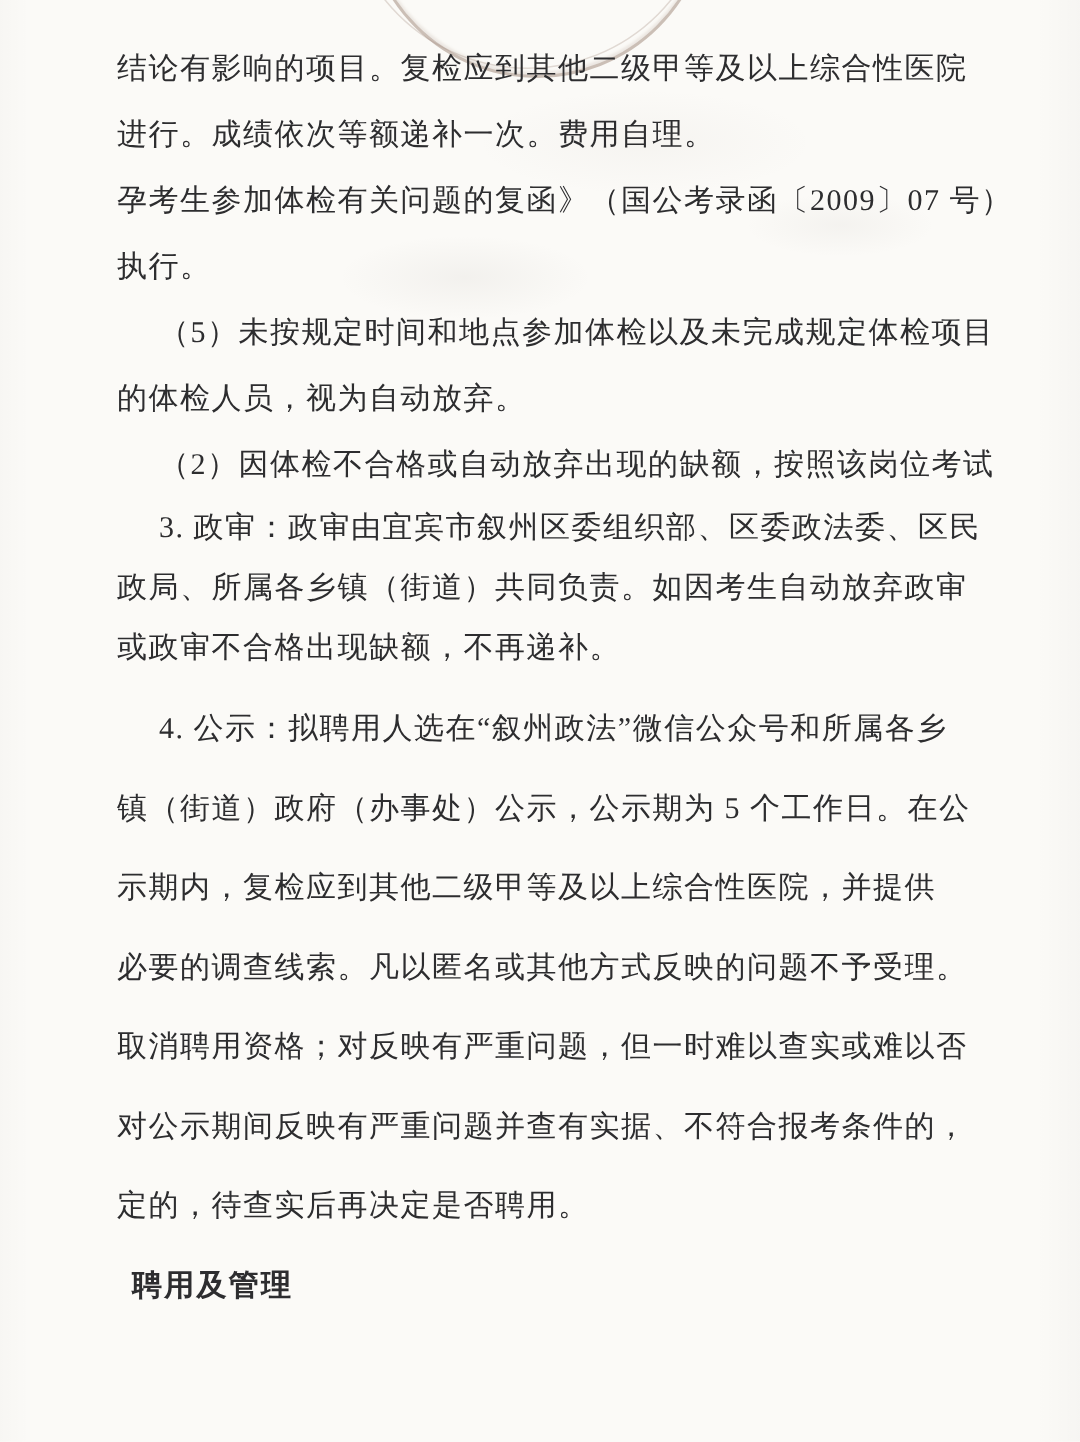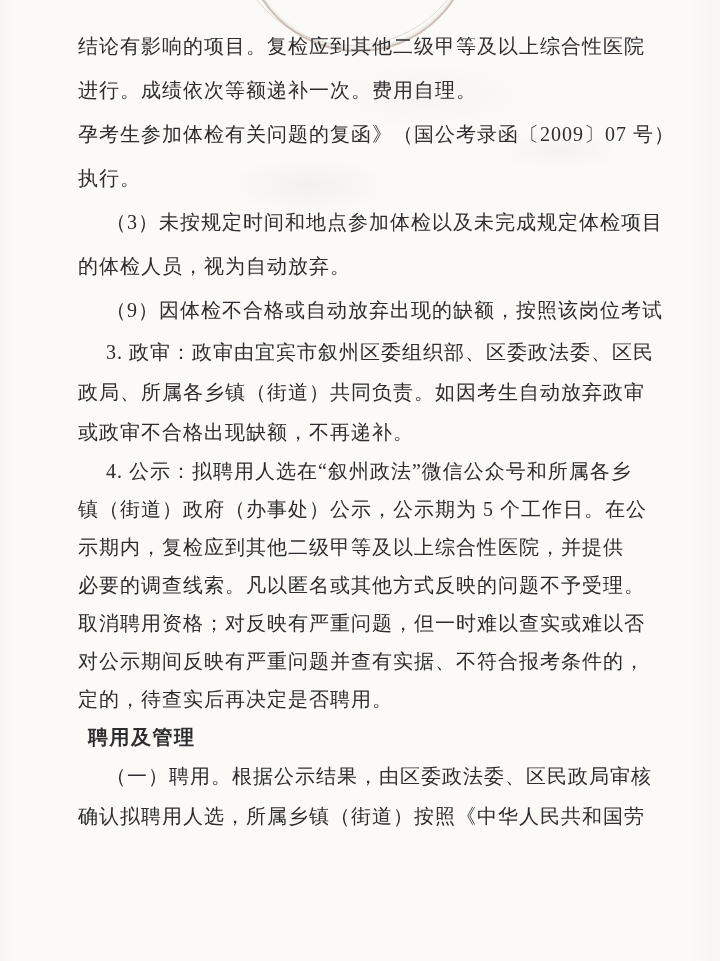--- a/index.html
+++ b/index.html
@@ -52,21 +52,21 @@
     letter-spacing: 1px;
   }
   .para { margin: 0; }
   .line {
     white-space: nowrap;
     height: 44px;
     line-height: 44px;
   }
   .lh44 .line { height: 44px; line-height: 44px; }
   .lh40 .line { height: 40px; line-height: 40px; }
-  .lh38 .line { height: 38px; line-height: 38px; }
+  .lh38 .line { height: 38px; line-height: 38px; margin-top: 15px; }
   .indent { text-indent: 28px; }
   .heading .line {
     font-weight: 700;
     letter-spacing: 1.5px;
     font-family: "Liberation Serif", "DejaVu Serif", serif;
     text-indent: 10px;
   }
 </style>
 </head>
 <body>
@@ -82,26 +82,26 @@
       <div class="line">结论有影响的项目。复检应到其他二级甲等及以上综合性医院</div>
       <div class="line">进行。成绩依次等额递补一次。费用自理。</div>
     </div>
 
     <div class="para lh44">
       <div class="line">孕考生参加体检有关问题的复函》（国公考录函〔2009〕07 号）</div>
       <div class="line">执行。</div>
     </div>
 
     <div class="para lh44">
-      <div class="line indent">（3）未按规定时间和地点参加体检以及未完成规定体检项目</div>
+      <div class="line indent">（5）未按规定时间和地点参加体检以及未完成规定体检项目</div>
       <div class="line">的体检人员，视为自动放弃。</div>
     </div>
 
     <div class="para lh44">
-      <div class="line indent">（9）因体检不合格或自动放弃出现的缺额，按照该岗位考试</div>
+      <div class="line indent">（2）因体检不合格或自动放弃出现的缺额，按照该岗位考试</div>
     </div>
 
     <div class="para lh40">
       <div class="line indent">3. 政审：政审由宜宾市叙州区委组织部、区委政法委、区民</div>
       <div class="line">政局、所属各乡镇（街道）共同负责。如因考生自动放弃政审</div>
       <div class="line">或政审不合格出现缺额，不再递补。</div>
     </div>
 
     <div class="para lh38">
       <div class="line indent">4. 公示：拟聘用人选在“叙州政法”微信公众号和所属各乡</div>
@@ -110,19 +110,15 @@
       <div class="line">必要的调查线索。凡以匿名或其他方式反映的问题不予受理。</div>
       <div class="line">取消聘用资格；对反映有严重问题，但一时难以查实或难以否</div>
       <div class="line">对公示期间反映有严重问题并查有实据、不符合报考条件的，</div>
       <div class="line">定的，待查实后再决定是否聘用。</div>
     </div>
 
     <div class="para lh38 heading">
       <div class="line">聘用及管理</div>
     </div>
 
-    <div class="para lh40">
-      <div class="line indent">（一）聘用。根据公示结果，由区委政法委、区民政局审核</div>
-      <div class="line">确认拟聘用人选，所属乡镇（街道）按照《中华人民共和国劳</div>
-    </div>
 
   </div>
 </div>
 
 </body></html>

